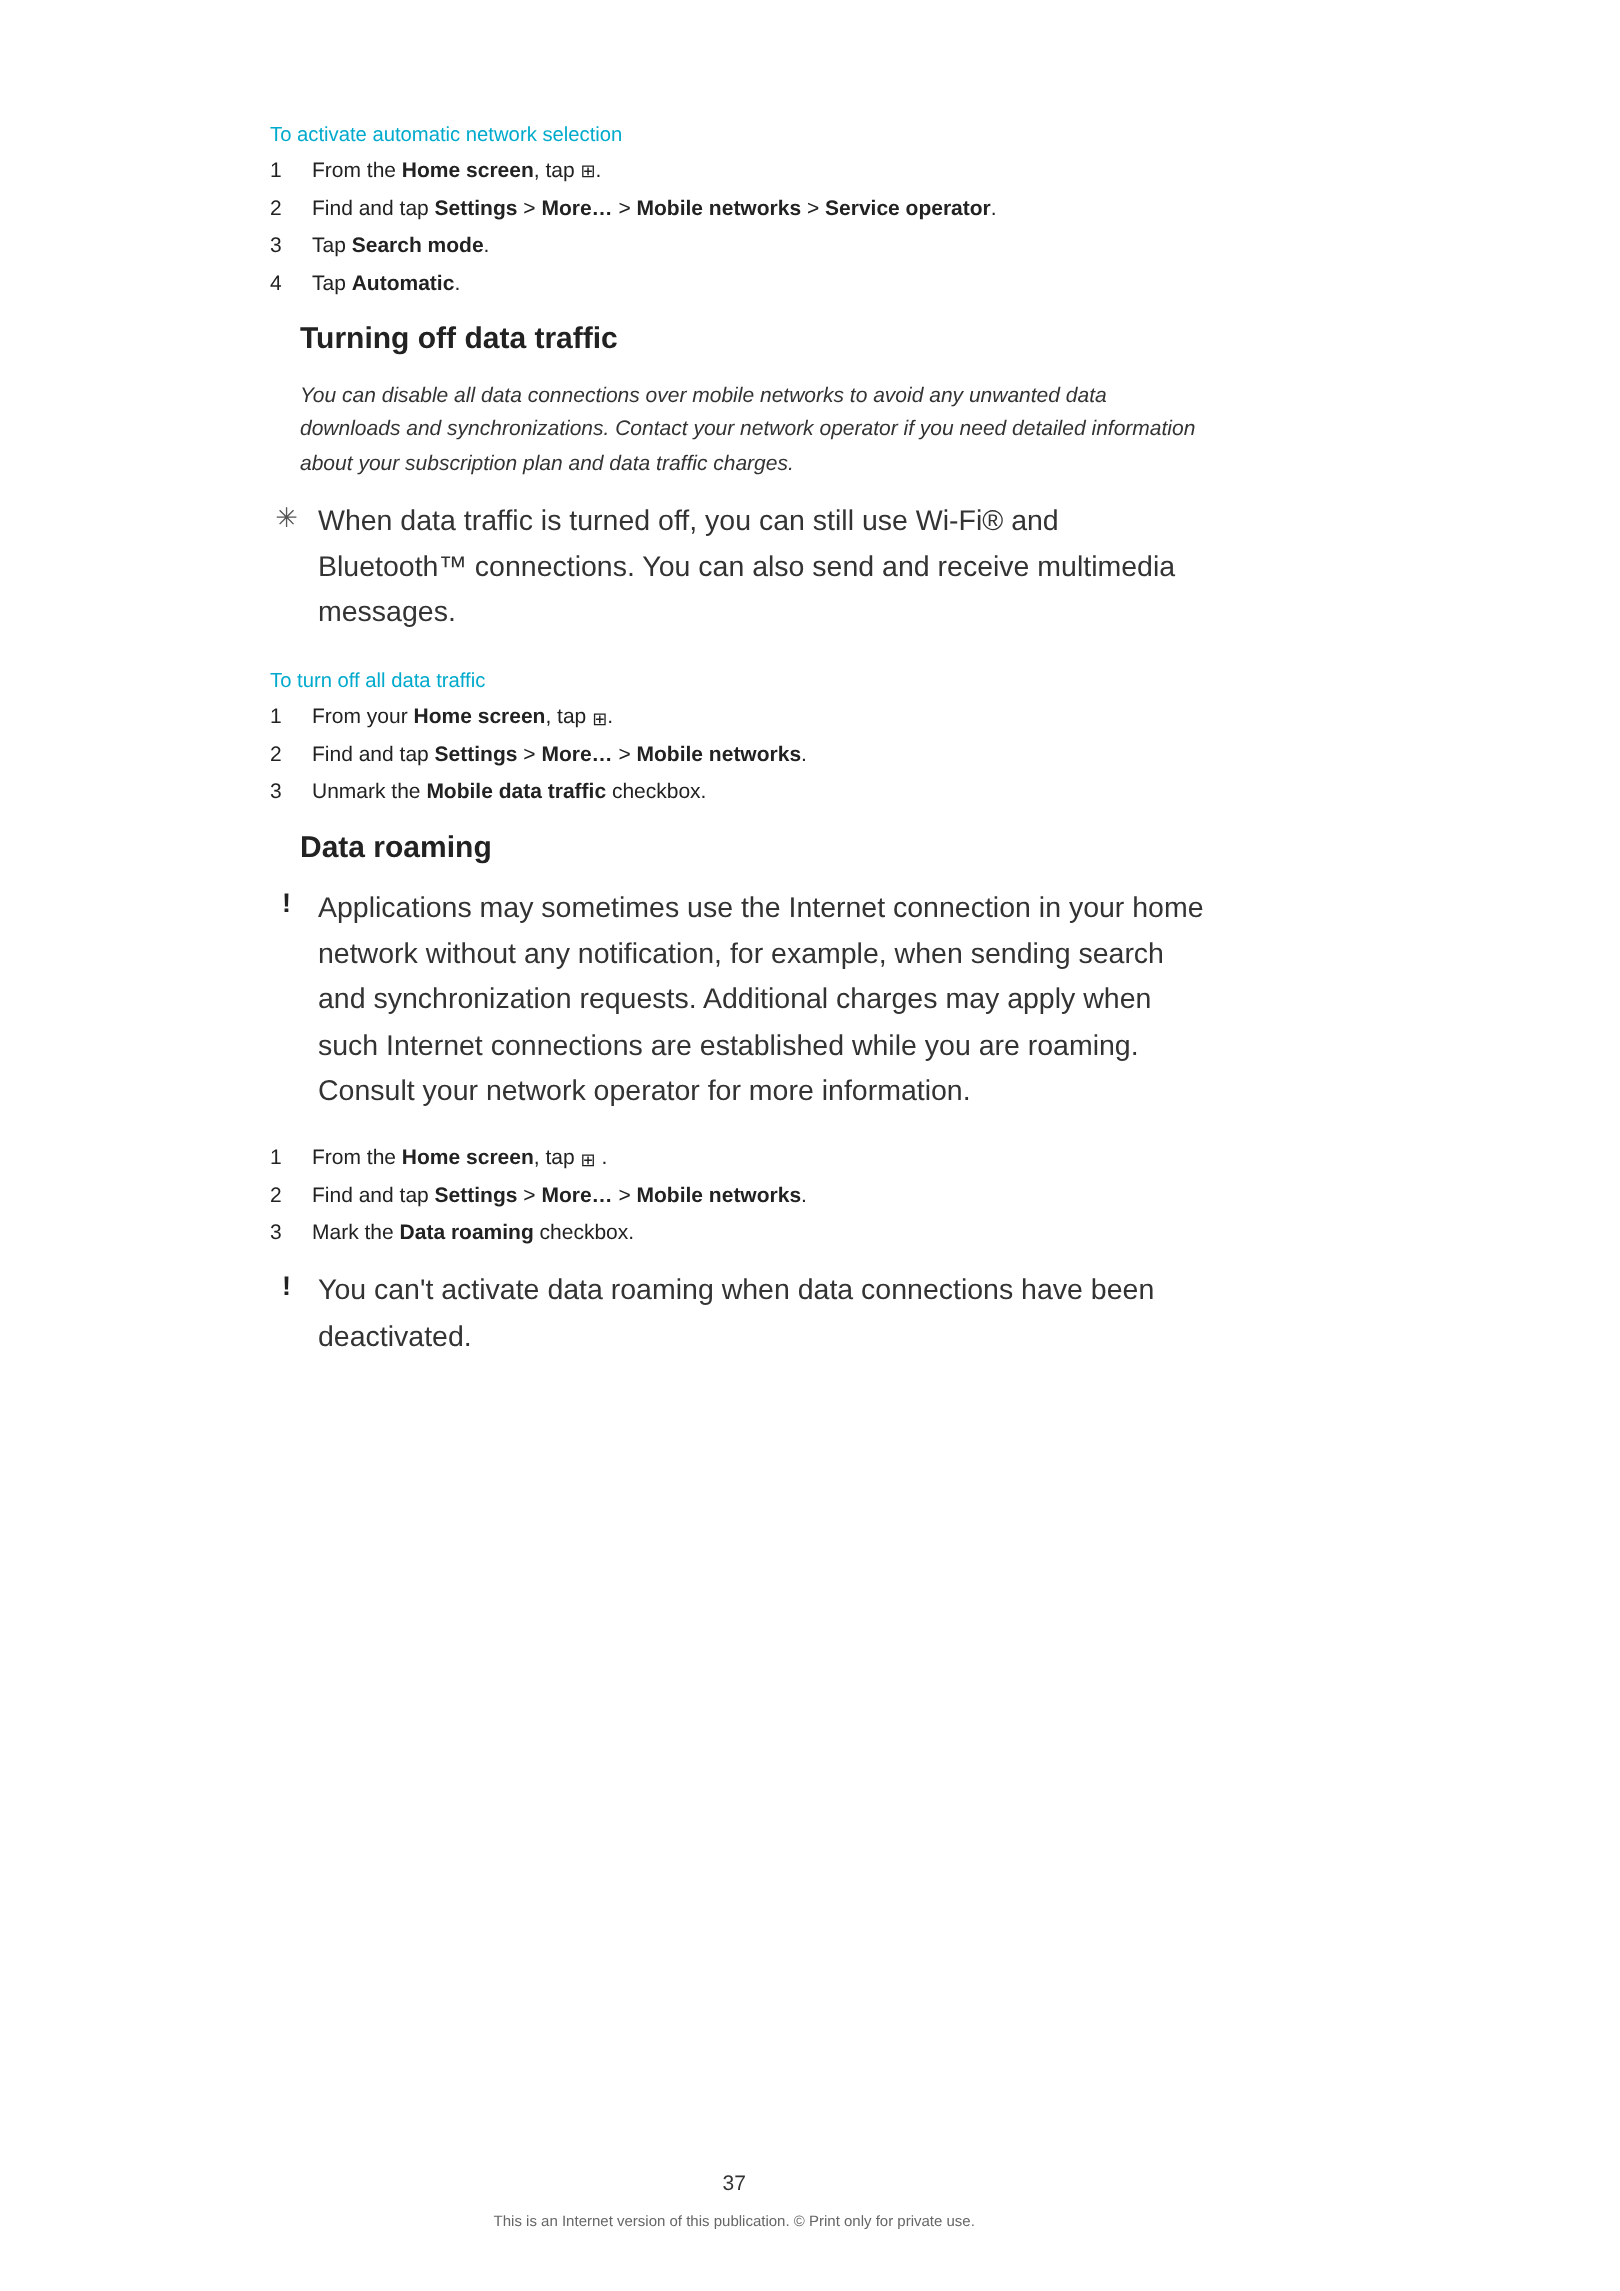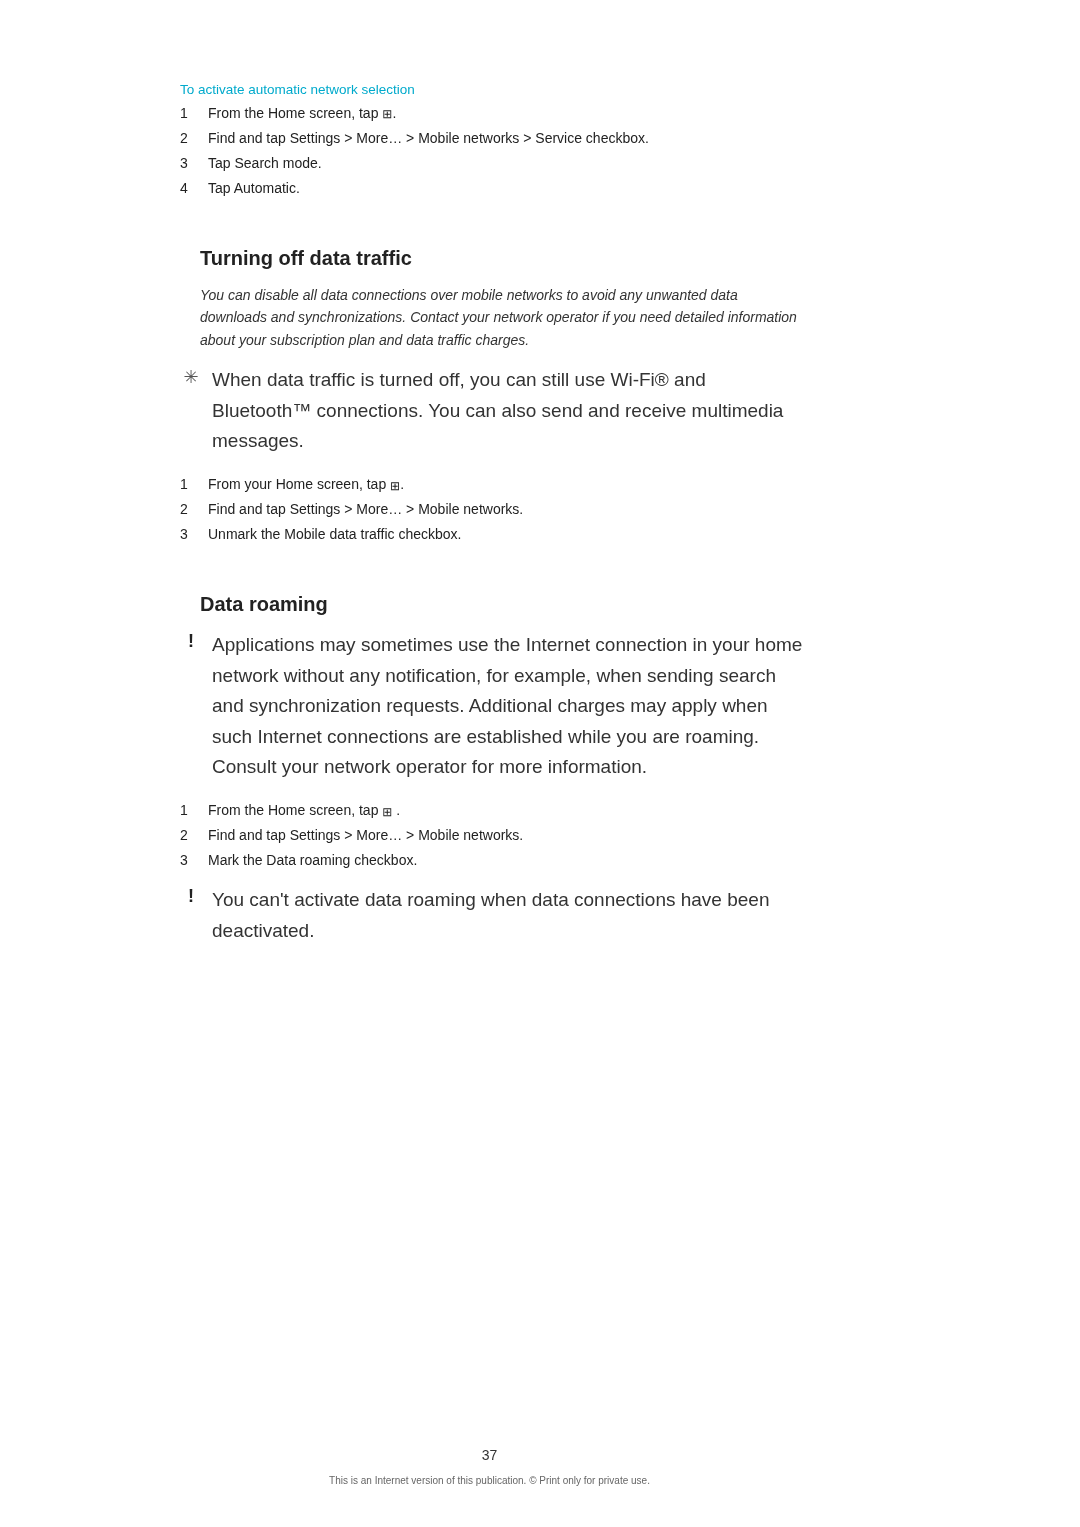--- a/index.html
+++ b/index.html
@@ -51,28 +51,28 @@
       min-width: 28px;
       color: #222;
       font-size: 14px;
     }
 
     .numbered-list li .content {
       flex: 1;
     }
 
     strong, b {
-      font-weight: normal;
+      font-weight: bold;
     }
 
     .section-title {
       font-size: 20px;
       font-weight: bold;
       color: #222222;
-      margin-top: 48px;
+      margin-top: 16px;
       margin-bottom: 14px;
       padding-left: 20px;
     }
 
     .body-text {
       font-size: 14px;
       line-height: 1.6;
       color: #333333;
       margin-bottom: 14px;
       padding-left: 20px;
@@ -155,21 +155,21 @@
 
   <div class="intro-section">
     <div class="section-heading-cyan sub-section">To activate automatic network selection</div>
     <ol class="numbered-list">
       <li>
         <span class="num">1</span>
         <span class="content">From the <strong>Home screen</strong>, tap <span class="grid-icon">⊞</span>.</span>
       </li>
       <li>
         <span class="num">2</span>
-        <span class="content">Find and tap <strong>Settings</strong> &gt; <strong>More…</strong> &gt; <strong>Mobile networks</strong> &gt; <strong>Service checkbox</strong>.</span>
+        <span class="content">Find and tap <strong>Settings</strong> &gt; <strong>More…</strong> &gt; <strong>Mobile networks</strong> &gt; <strong>Service operator</strong>.</span>
       </li>
       <li>
         <span class="num">3</span>
         <span class="content">Tap <strong>Search mode</strong>.</span>
       </li>
       <li>
         <span class="num">4</span>
         <span class="content">Tap <strong>Automatic</strong>.</span>
       </li>
     </ol>
@@ -178,20 +178,21 @@
   <div>
     <div class="section-title">Turning off data traffic</div>
     <p class="body-text">You can disable all data connections over mobile networks to avoid any unwanted data downloads and synchronizations. Contact your network operator if you need detailed information about your subscription plan and data traffic charges.</p>
     <div class="tip-block">
       <span class="tip-icon">✳</span>
       <span class="tip-text">When data traffic is turned off, you can still use Wi-Fi® and Bluetooth™ connections. You can also send and receive multimedia messages.</span>
     </div>
   </div>
 
   <div>
+    <div class="section-heading-cyan sub-section">To turn off all data traffic</div>
     <ol class="numbered-list">
       <li>
         <span class="num">1</span>
         <span class="content">From your <strong>Home screen</strong>, tap <span class="grid-icon">⊞</span>.</span>
       </li>
       <li>
         <span class="num">2</span>
         <span class="content">Find and tap <strong>Settings</strong> &gt; <strong>More…</strong> &gt; <strong>Mobile networks</strong>.</span>
       </li>
       <li>

